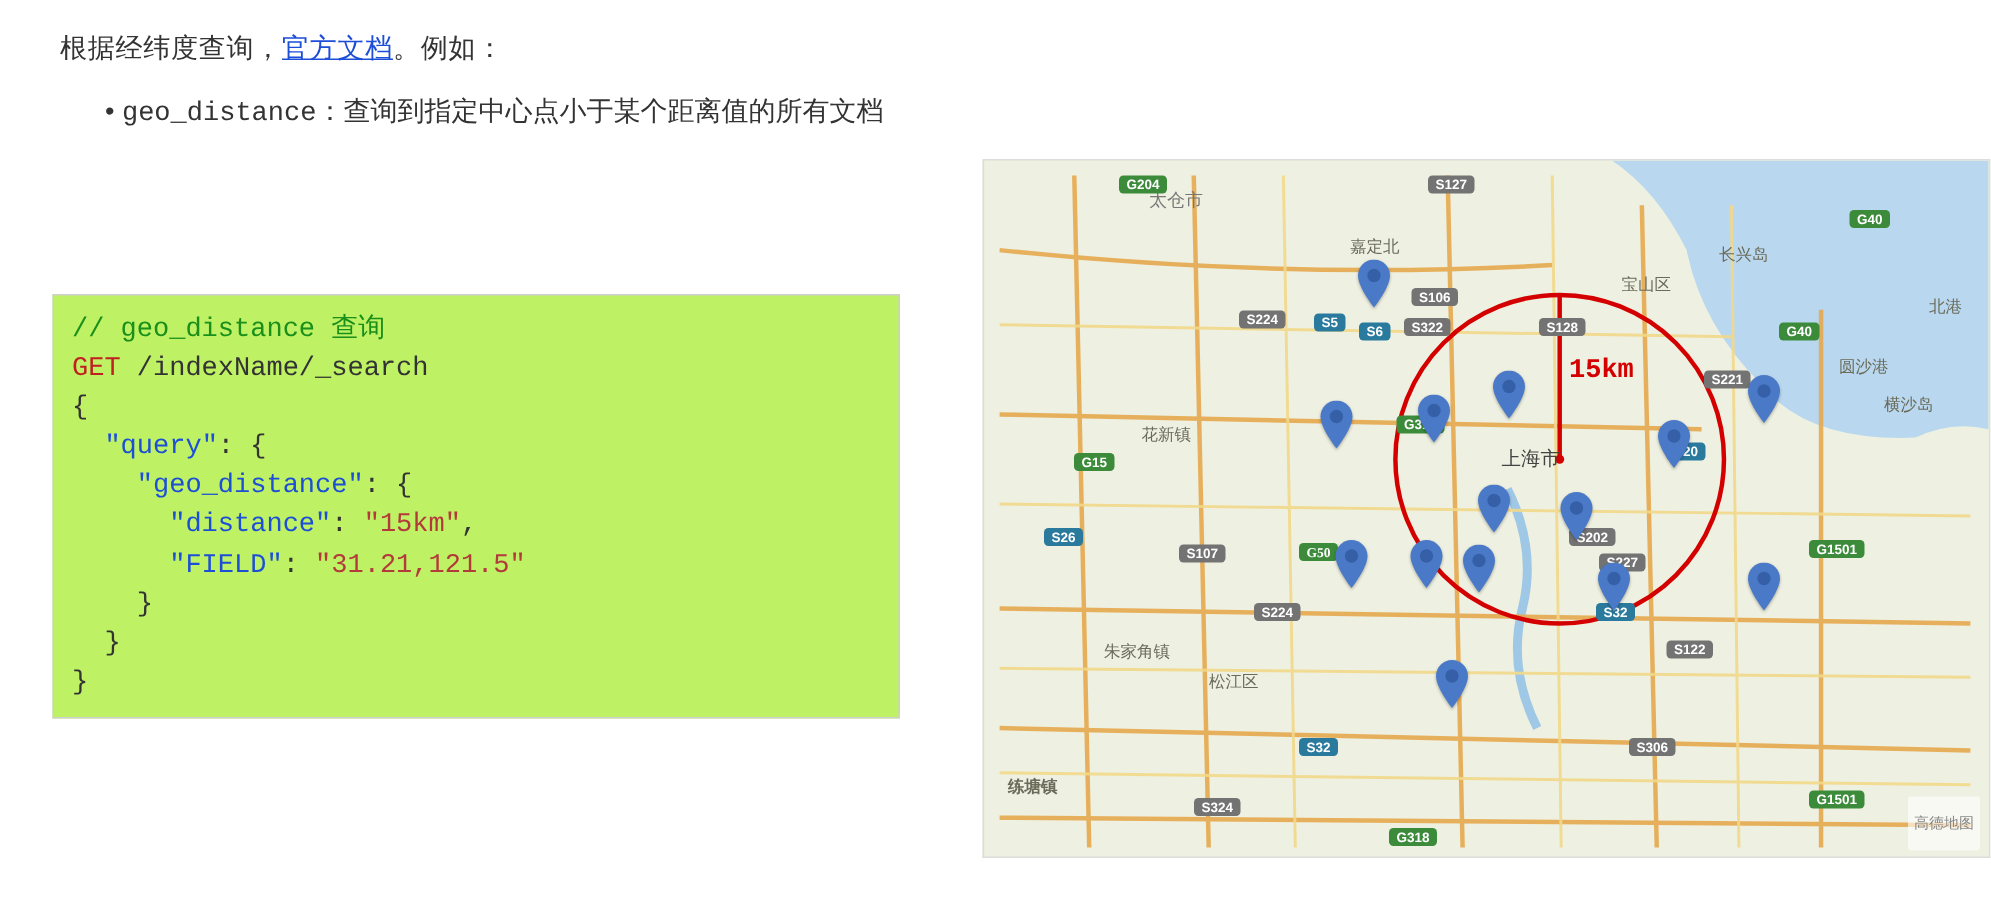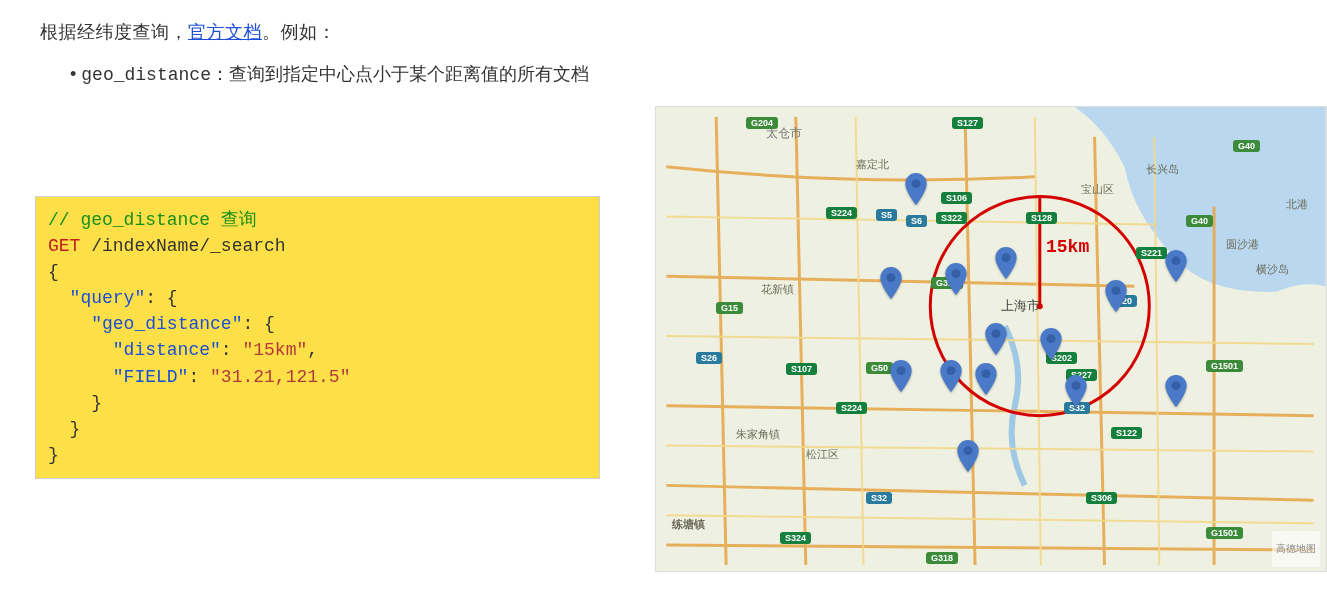--- a/index.html
+++ b/index.html
@@ -21,21 +21,21 @@
   .content-row {
     display: flex;
     align-items: flex-start;
     margin-top: 50px;
   }
   .code-block {
     width: 565px;
     margin-top: 60px;
     margin-left: -5px;
     border: 1px solid #cfcfcf;
-    background: #fde047;
+    background: #bef264;
     padding: 10px 12px;
     font-family: "Courier New", monospace;
     font-size: 18px;
     line-height: 1.45;
     white-space: pre;
     color: #333;
   }
   .c-comment { color: #1a8f1a; }
   .c-method { color: #c02020; }
   .c-key { color: #1d4fd6; }
@@ -77,21 +77,21 @@
   }
   .road-badge {
     position: absolute;
     font-size: 9px;
     font-weight: bold;
     color: #fff;
     padding: 1px 5px;
     border-radius: 3px;
   }
   .badge-g { background: #3b8b3b; }
-  .badge-s { background: #15803d; }
+  .badge-s { background: #737373; }
   .badge-sb { background: #2a7a9e; }
   .map-corner-label {
     position: absolute;
     right: 6px;
     bottom: 4px;
     font-size: 10px;
     color: #888;
     background: rgba(255,255,255,0.6);
     padding: 11px 4px;
     border-radius: 2px;
@@ -168,46 +168,46 @@
     <span class="map-label-cn" style="left:490px;top:55px;">长兴岛</span>
     <span class="map-label-cn" style="left:630px;top:90px;">北港</span>
     <span class="map-label-cn" style="left:570px;top:130px;">圆沙港</span>
     <span class="map-label-cn" style="left:600px;top:155px;">横沙岛</span>
     <span class="map-label-cn" style="left:110px;top:18px;color:#777;font-size:12px;">太仓市</span>
     <span class="map-label-cn" style="left:105px;top:175px;">花新镇</span>
     <span class="map-label-cn" style="left:16px;top:410px;font-weight:bold;">练塘镇</span>
     <span class="map-label-cn" style="left:80px;top:320px;">朱家角镇</span>
     <span class="map-label-cn" style="left:150px;top:340px;">松江区</span>
     <span class="map-label-cn" style="left:425px;top:75px;">宝山区</span>
-    <span class="map-label-cn" style="left:200px;top:50px;">嘉定北</span>
+    <span class="map-label-cn" style="left:200px;top:50px;padding-left:44px;">嘉定北</span>
 
     <span class="road-badge badge-g" style="left:90px;top:10px;">G204</span>
     <span class="road-badge badge-s" style="left:296px;top:10px;">S127</span>
     <span class="road-badge badge-g" style="left:577px;top:33px;">G40</span>
     <span class="road-badge badge-g" style="left:530px;top:108px;">G40</span>
     <span class="road-badge badge-s" style="left:170px;top:100px;">S224</span>
     <span class="road-badge badge-sb" style="left:220px;top:102px;">S5</span>
     <span class="road-badge badge-sb" style="left:250px;top:108px;">S6</span>
     <span class="road-badge badge-s" style="left:285px;top:85px;">S106</span>
     <span class="road-badge badge-s" style="left:280px;top:105px;">S322</span>
     <span class="road-badge badge-s" style="left:370px;top:105px;text-align:center;">S128</span>
     <span class="road-badge badge-s" style="left:480px;top:140px;">S221</span>
     <span class="road-badge badge-g" style="left:275px;top:170px;">G312</span>
     <span class="road-badge badge-sb" style="left:455px;top:188px;">S20</span>
     <span class="road-badge badge-g" style="left:60px;top:195px;">G15</span>
-    <span class="road-badge badge-g" style="left:210px;top:255px;">G50</span>
+    <span class="road-badge badge-g" style="left:210px;top:255px;font-family:Liberation Serif, serif;">G50</span>
     <span class="road-badge badge-sb" style="left:40px;top:245px;">S26</span>
     <span class="road-badge badge-s" style="left:130px;top:256px;">S107</span>
     <span class="road-badge badge-sb" style="left:408px;top:295px;">S32</span>
     <span class="road-badge badge-sb" style="left:210px;top:385px;">S32</span>
     <span class="road-badge badge-s" style="left:180px;top:295px;">S224</span>
     <span class="road-badge badge-s" style="left:410px;top:262px;">S227</span>
     <span class="road-badge badge-s" style="left:455px;top:320px;">S122</span>
     <span class="road-badge badge-s" style="left:430px;top:385px;">S306</span>
-    <span class="road-badge badge-s" style="left:124px;top:425px;">S324</span>
+    <span class="road-badge badge-s" style="left:140px;top:425px;">S324</span>
     <span class="road-badge badge-g" style="left:550px;top:253px;">G1501</span>
     <span class="road-badge badge-g" style="left:550px;top:420px;">G1501</span>
 
     <span class="road-badge badge-s" style="left:390px;top:245px;">S202</span>
     <span class="road-badge badge-g" style="left:270px;top:445px;">G318</span>
 
     <div class="pin" style="left:260px;top:98px;"><svg viewBox="0 0 24 36">
           <path d="M12 0C5.4 0 0 5.4 0 12c0 9 12 24 12 24s12-15 12-24C24 5.4 18.6 0 12 0z" fill="#4a79c7"></path>
           <circle cx="12" cy="12" r="5" fill="#3560a8"></circle>
         </svg></div>

